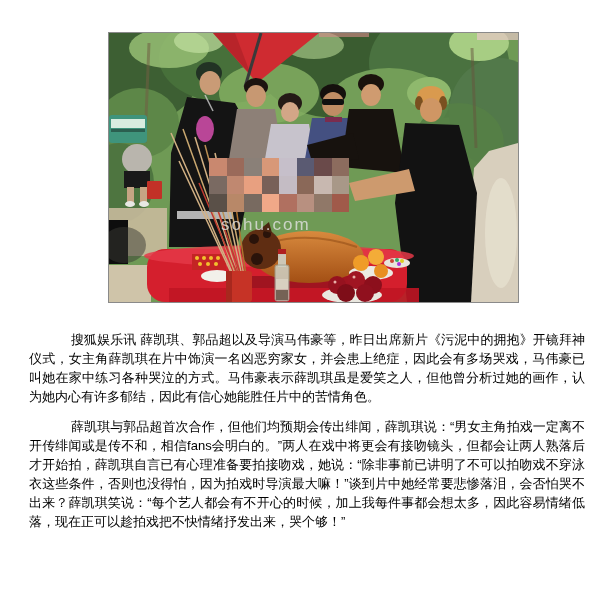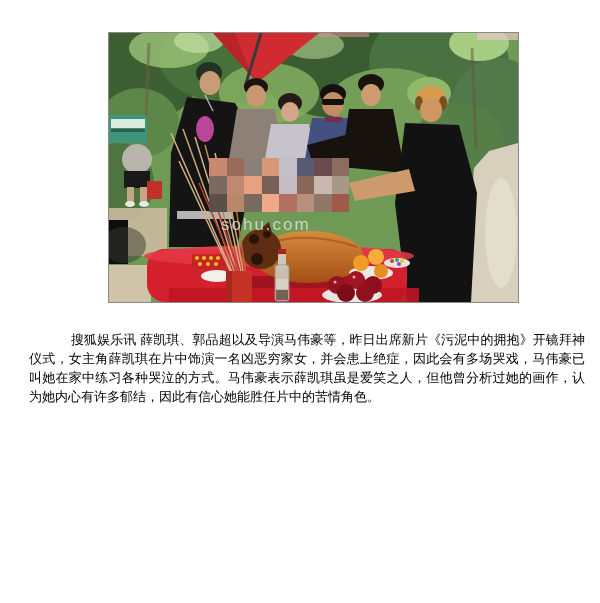--- a/index.html
+++ b/index.html
@@ -235,16 +235,17 @@
         <div style="background: rgb(240, 168, 136);"></div>
         <div style="background: rgb(176, 112, 96);"></div>
         <div style="background: rgb(184, 144, 128);"></div>
         <div style="background: rgb(144, 120, 104);"></div>
         <div style="background: rgb(160, 90, 74);"></div>
       </div>
   </div>
 
   <div class="article">
     <p>搜狐娱乐讯 薛凯琪、郭品超以及导演马伟豪等，昨日出席新片《污泥中的拥抱》开镜拜神仪式，女主角薛凯琪在片中饰演一名凶恶穷家女，并会患上绝症，因此会有多场哭戏，马伟豪已叫她在家中练习各种哭泣的方式。马伟豪表示薛凯琪虽是爱笑之人，但他曾分析过她的画作，认为她内心有许多郁结，因此有信心她能胜任片中的苦情角色。</p>
+    <p>薛凯琪与郭品超首次合作，但他们均预期会传出绯闻，薛凯琪说：“男女主角拍戏一定离不开传绯闻或是传不和，相信fans会明白的。”两人在戏中将更会有接吻镜头，但都会让两人熟落后才开始拍，薛凯琪自言已有心理准备要拍接吻戏，她说：“除非事前已讲明了不可以拍吻戏不穿泳衣这些条件，否则也没得怕，因为拍戏时导演最大嘛！”谈到片中她经常要悲惨落泪，会否怕哭不出来？薛凯琪笑说：“每个艺人都会有不开心的时候，加上我每件事都会想太多，因此容易情绪低落，现在正可以趁拍戏把不快情绪抒发出来，哭个够！”</p>
 
   </div>
 
 </div>
 
 </body></html>

